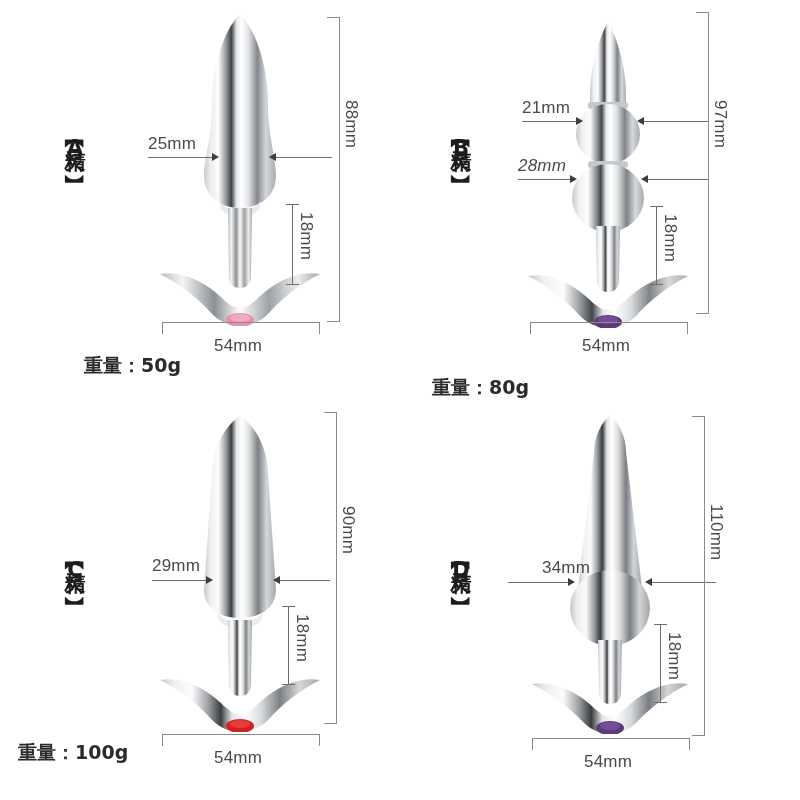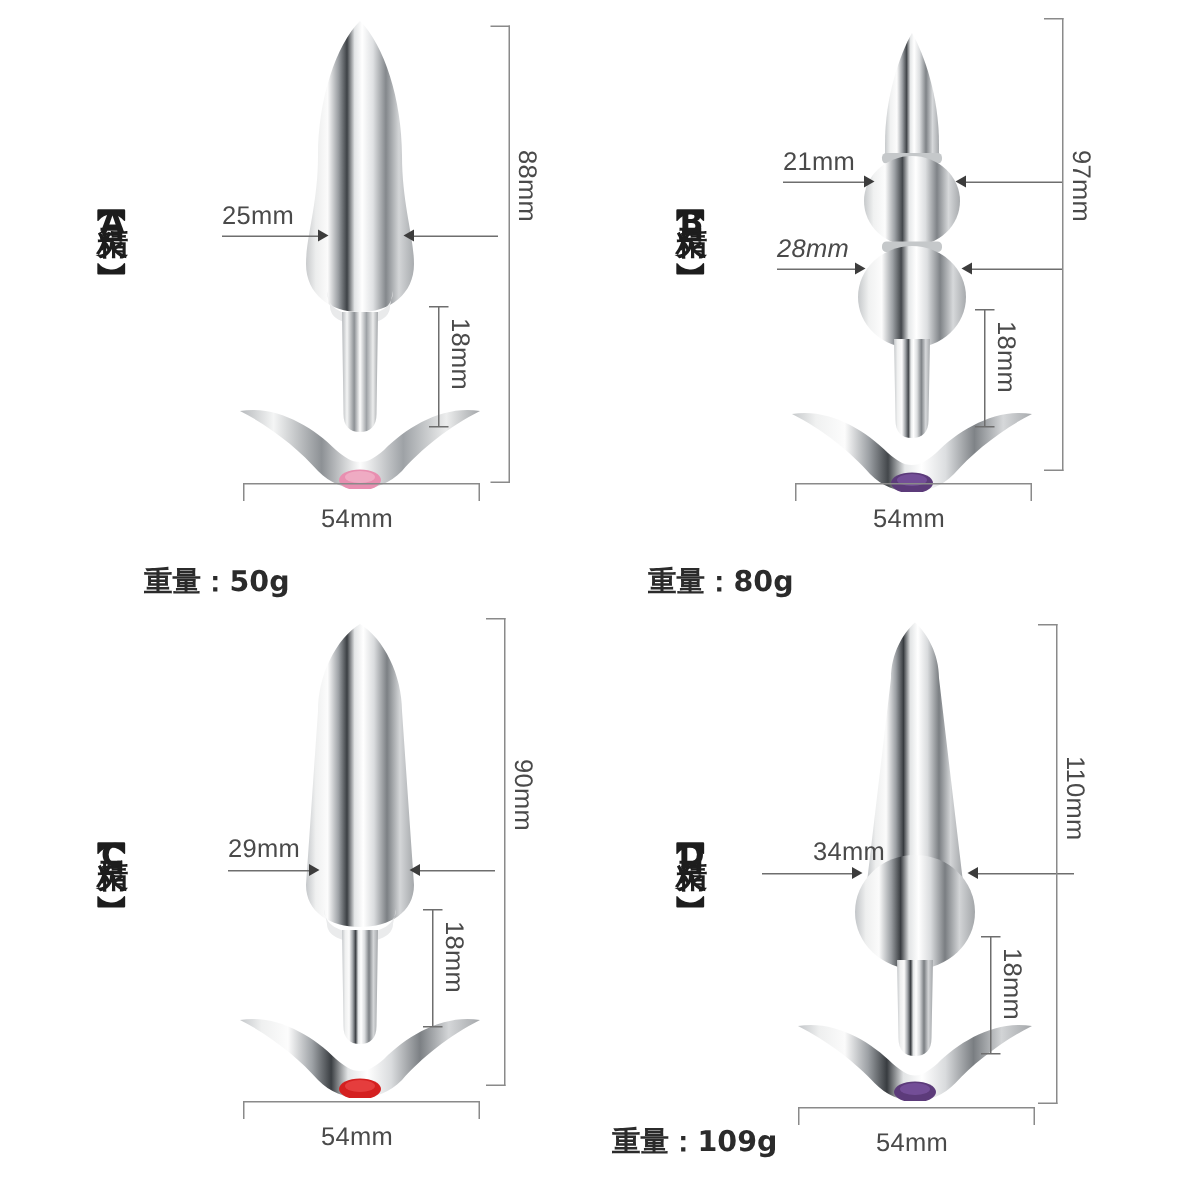--- a/index.html
+++ b/index.html
@@ -160,21 +160,21 @@
     <div class="rule-v" style="left:292px;top:204px;height:80px;"></div>
     <div class="cap" style="left:286px;top:284px;"></div>
     <div class="dim vert" style="left:296px;top:212px;">18mm</div>
 
     <div class="bracket-v" style="left:327px;top:17px;height:303px;"></div>
     <div class="dim vert" style="left:341px;top:100px;">88mm</div>
 
     <div class="bracket-h" style="left:162px;top:322px;width:156px;"></div>
     <div class="dim" style="left:214px;top:336px;">54mm</div>
 
-    <div class="weight" style="left:84px;top:375px;margin-left:12px;">重量：50g</div>
+    <div class="weight" style="left:84px;top:353px;">重量：50g</div>
   </div>
 
   <div class="cell">
 
     <div class="series-label" style="left:50px;top:133px;">【精灵B】</div>
 
     <div class="product" style="left:118px;top:18px;">
       <svg class="svgwrap" width="180" height="310" viewBox="0 0 180 310">
         <defs>
           <linearGradient id="steelB" x1="0" y1="0" x2="1" y2="0">
@@ -292,20 +292,21 @@
     <div class="rule-v" style="left:288px;top:206px;height:78px;"></div>
     <div class="cap" style="left:282px;top:284px;"></div>
     <div class="dim vert" style="left:292px;top:214px;">18mm</div>
 
     <div class="bracket-v" style="left:324px;top:12px;height:310px;"></div>
     <div class="dim vert" style="left:338px;top:106px;">90mm</div>
 
     <div class="bracket-h" style="left:162px;top:334px;width:156px;"></div>
     <div class="dim" style="left:214px;top:348px;">54mm</div>
 
+    <div class="weight" style="left:18px;top:340px;">重量：100g</div>
   </div>
 
   <div class="cell">
 
     <div class="series-label" style="left:50px;top:155px;">【精灵D】</div>
 
     <div class="product" style="left:120px;top:12px;">
       <svg class="svgwrap" width="180" height="322" viewBox="0 0 180 322">
         <defs>
           <linearGradient id="steelD" x1="0" y1="0" x2="1" y2="0">
@@ -351,16 +352,15 @@
     <div class="rule-v" style="left:260px;top:224px;height:78px;"></div>
     <div class="cap" style="left:254px;top:302px;"></div>
     <div class="dim vert" style="left:264px;top:232px;">18mm</div>
 
     <div class="bracket-v" style="left:292px;top:16px;height:318px;"></div>
     <div class="dim vert" style="left:306px;top:104px;">110mm</div>
 
     <div class="bracket-h" style="left:132px;top:338px;width:156px;"></div>
     <div class="dim" style="left:184px;top:352px;">54mm</div>
 
-    <div class="weight" style="left:8px;top:348px;">重量：109g</div>
   </div>
 
 </div>
 
 </body></html>

